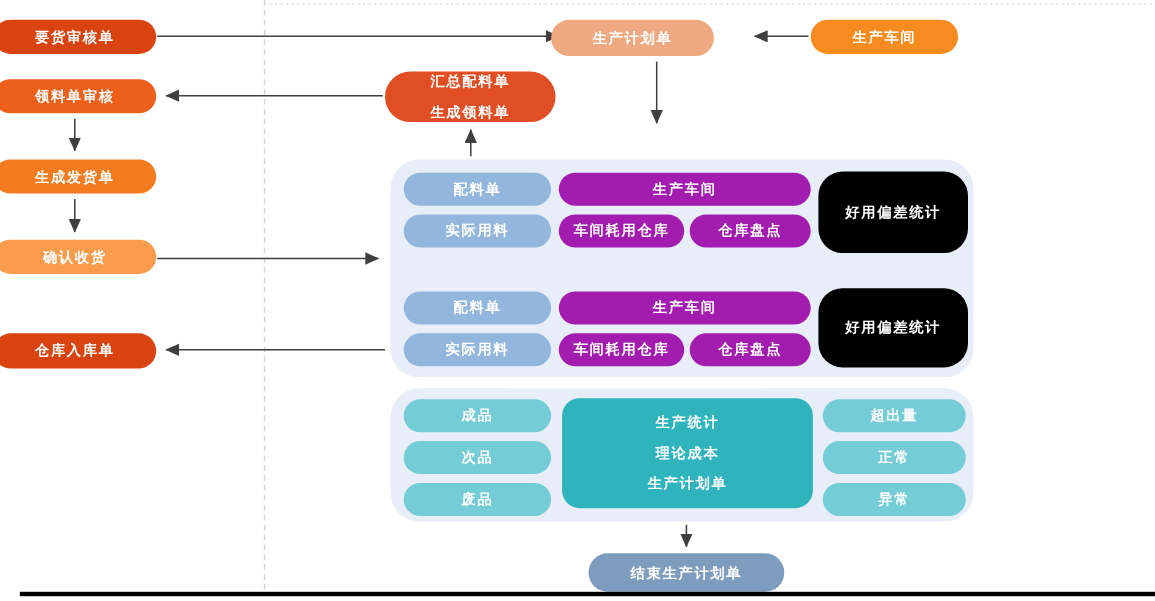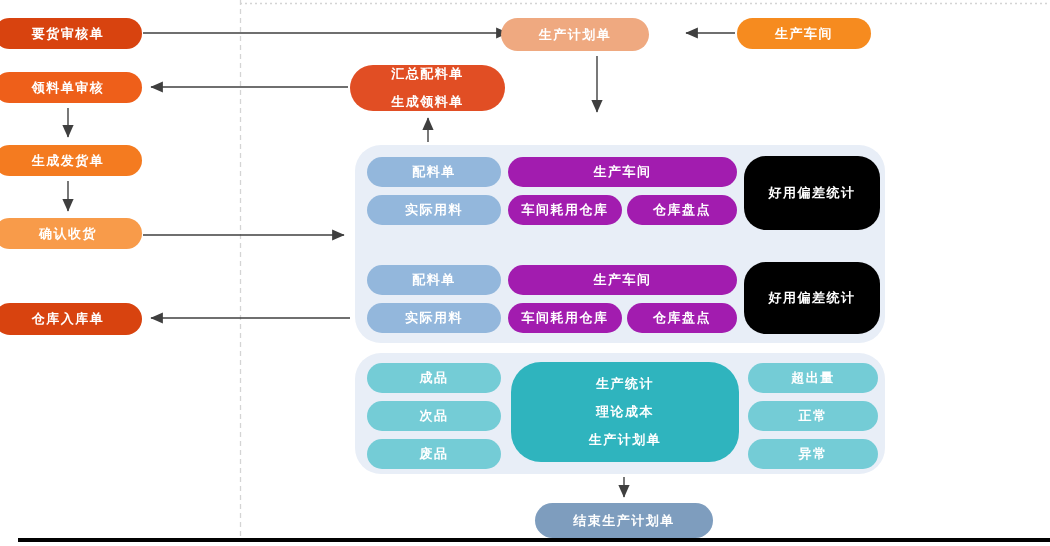--- a/index.html
+++ b/index.html
@@ -92,21 +92,21 @@
   <div class="pill b-light" style="left:367px;top:303px;width:134px;height:30px;">实际用料</div>
   <div class="pill b-mid" style="left:508px;top:303px;width:114px;height:30px;">车间耗用仓库</div>
   <div class="pill b-mid" style="left:627px;top:303px;width:110px;height:30px;">仓库盘点</div>
 
   <div class="panel" style="left:355px;top:353px;width:530px;height:121px;"></div>
 
   <div class="pill t-light" style="left:367px;top:363px;width:134px;height:30px;">成品</div>
   <div class="pill t-light" style="left:367px;top:401px;width:134px;height:30px;">次品</div>
   <div class="pill t-light" style="left:367px;top:439px;width:134px;height:30px;">废品</div>
 
-  <div class="t-box" style="left:511px;top:362px;width:228px;height:100px;border-radius:30px;">
+  <div class="t-box" style="left:511px;top:362px;width:228px;height:100px;">
     <div>生产统计</div>
     <div>理论成本</div>
     <div>生产计划单</div>
   </div>
 
   <div class="pill t-light" style="left:748px;top:363px;width:130px;height:30px;">超出量</div>
   <div class="pill t-light" style="left:748px;top:401px;width:130px;height:30px;">正常</div>
   <div class="pill t-light" style="left:748px;top:439px;width:130px;height:30px;">异常</div>
 
   <div class="pill c-end" style="left:535px;top:503px;width:178px;height:35px;">结束生产计划单</div>

